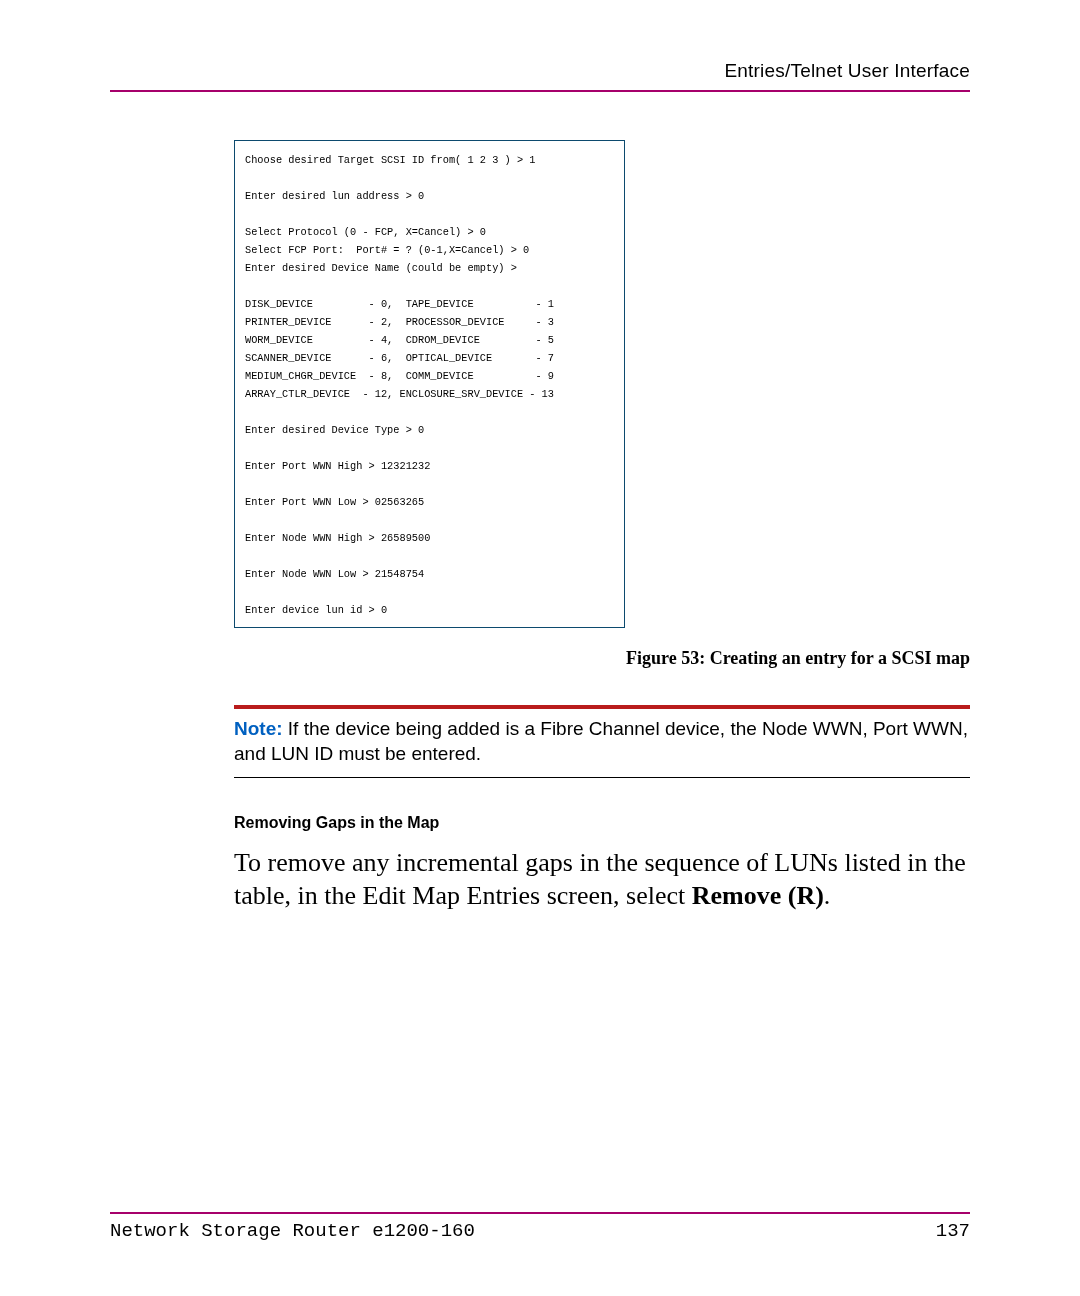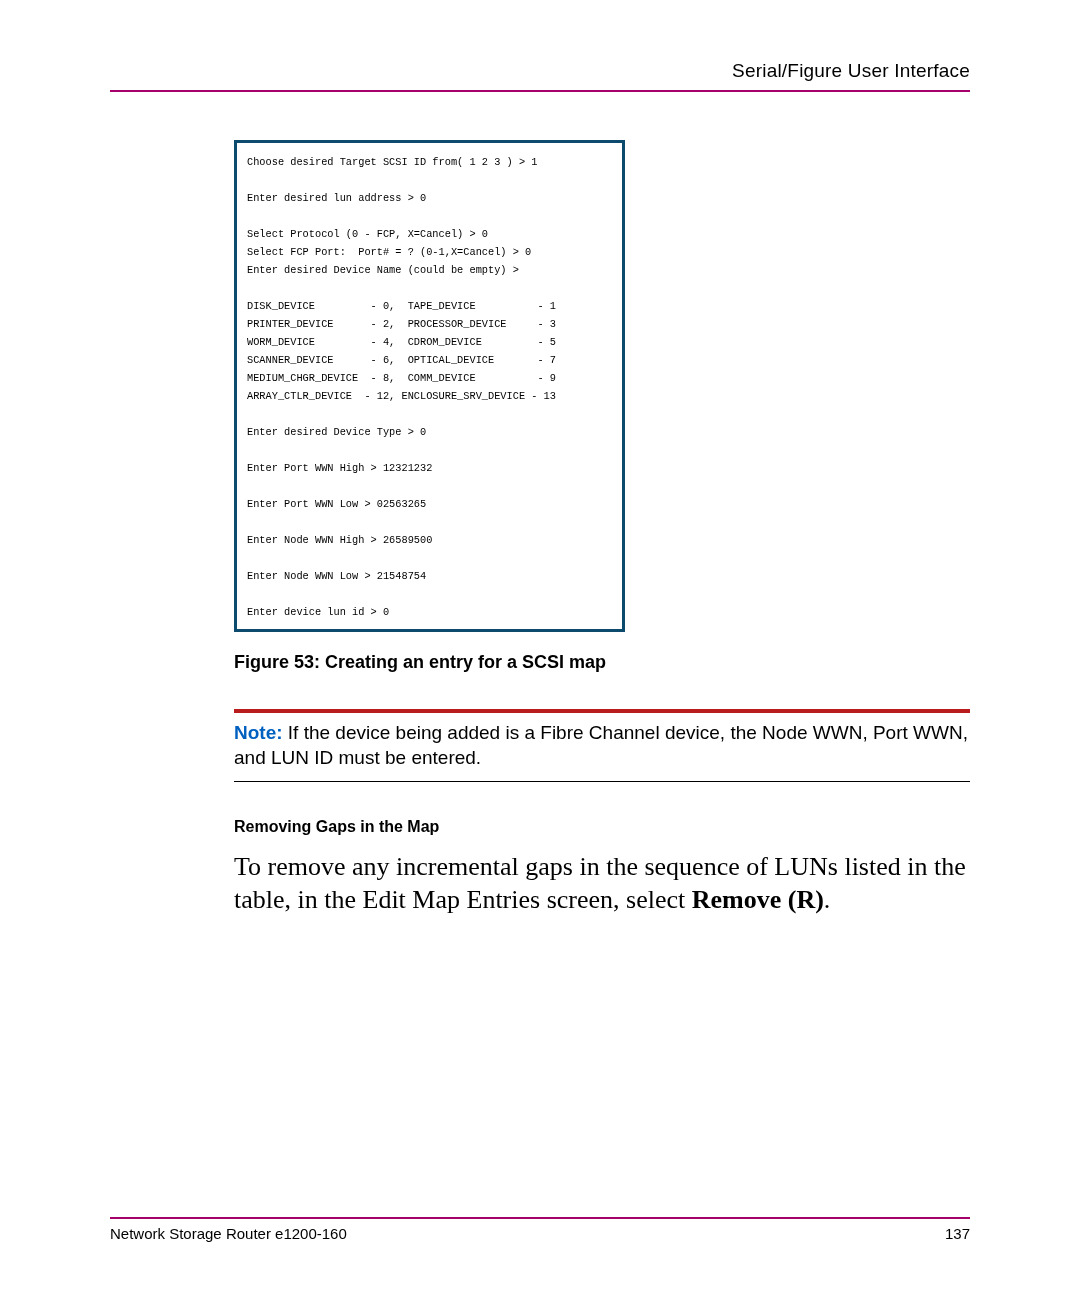--- a/index.html
+++ b/index.html
@@ -25,37 +25,38 @@
   }
   .header-rule {
     border: none;
     border-top: 2px solid #a6006b;
     margin: 0 0 48px 0;
   }
   .terminal-box {
     box-sizing: border-box;
     width: 391px;
     margin-left: 0;
-    border: 3px solid #0c4a6e;
+    border: 1px solid #0c4a6e;
     padding: 10px 4px 8px 10px;
     font-family: "Courier New", Courier, monospace;
     font-size: 10.3px;
     line-height: 1.75;
     white-space: pre;
     overflow: hidden;
   }
   .content {
     margin-left: 124px;
     margin-right: 0;
   }
   .caption {
-    font-family: Liberation Sans, sans-serif;
+    font-family: Liberation Serif, serif;
     font-weight: bold;
     font-size: 18px;
     margin: 20px 0 36px 0;
+    text-align: right;
   }
   .note-block {
     border-top: 4px solid #b91c1c;
     border-bottom: 1px solid #000;
     padding: 8px 0 10px 0;
     font-family: "Futura", "Trebuchet MS", "Arial Narrow", Arial, sans-serif;
     font-size: 19px;
     line-height: 1.3;
     margin-bottom: 36px;
   }
@@ -82,31 +83,31 @@
     bottom: 54px;
   }
   .footer-rule {
     border: none;
     border-top: 2px solid #a6006b;
     margin: 0 0 6px 0;
   }
   .footer-row {
     display: flex;
     justify-content: space-between;
-    font-family: Liberation Sans, sans-serif;
-    font-size: 15px;
+    font-family: Liberation Mono, monospace;
+    font-size: 19px;
     align-items: flex-end;
   }
 </style>
 </head>
 <body>
 
 <div class="page">
 
-  <div class="running-header">Serial/Figure User Interface</div>
+  <div class="running-header">Entries/Telnet User Interface</div>
   <hr class="header-rule">
 
   <div class="content">
 
     <div class="terminal-box">Choose desired Target SCSI ID from( 1 2 3 ) &gt; 1
 
 Enter desired lun address &gt; 0
 
 Select Protocol (0 - FCP, X=Cancel) &gt; 0
 Select FCP Port:  Port# = ? (0-1,X=Cancel) &gt; 0

